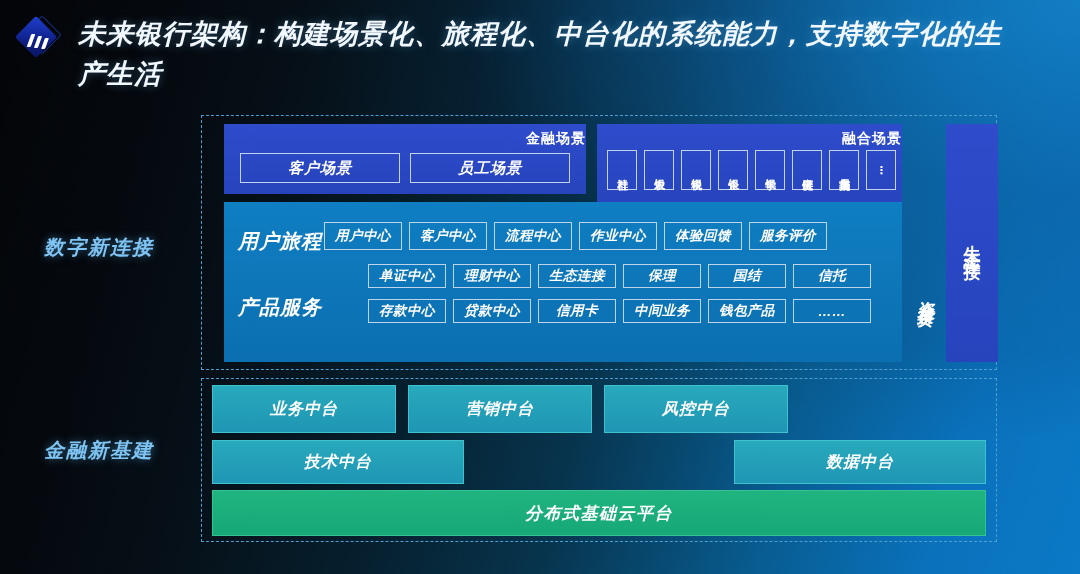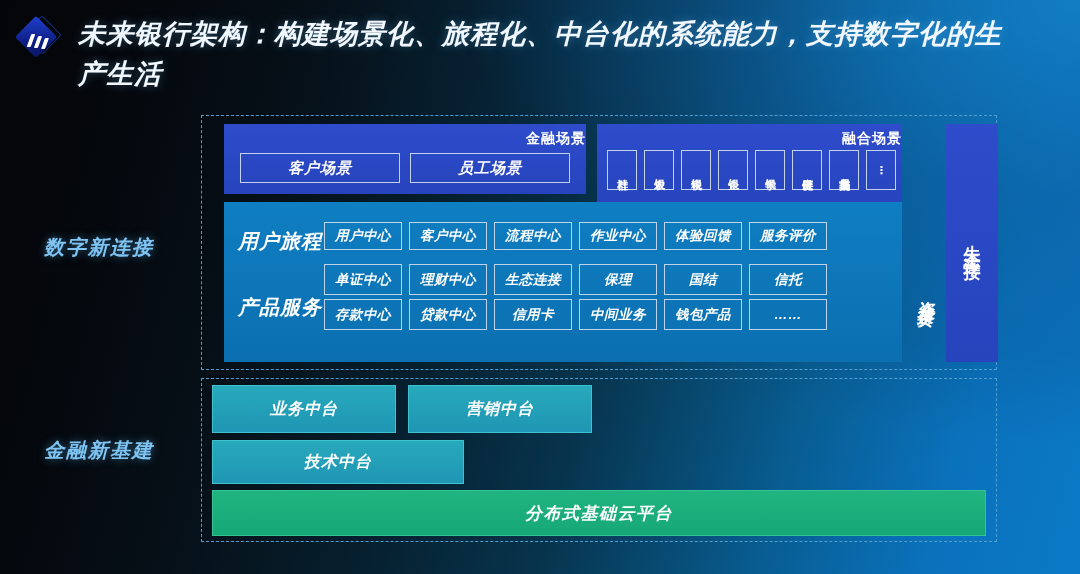--- a/index.html
+++ b/index.html
@@ -136,21 +136,21 @@
 
   .box {
     position: absolute;
     border: 1.5px solid #bcd3ea;
     display: flex; align-items: center; justify-content: center;
     font-size: 13.5px; font-weight: 700; font-style: italic;
     color: #ffffff; letter-spacing: 0.5px;
     white-space: nowrap;
   }
   .journey-box  { top: 20px;  height: 28px; }
-  .product-box  { height: 31px; }
+  .product-box  { height: 24px; margin-left: 44px; }
   .product-r1 { top: 62px; }
   .product-r2 { top: 97px; }
 
   
   #capital {
     position: absolute; left: 700px; top: 110px; width: 26px; height: 118px;
     display: flex; align-items: center; justify-content: center;
     font-size: 17px; font-weight: 700; font-style: italic;
     color: #ffffff;
     writing-mode: vertical-rl; text-orientation: upright;
@@ -264,17 +264,19 @@
   </div>
 
   <div id="capital">资金投资</div>
 
   <div id="eco">生态连接</div>
 </div>
 
 <div id="lower">
   <div class="mid-box row-a" style="left:0px;   width:184px">业务中台</div>
   <div class="mid-box row-a" style="left:196px; width:184px">营销中台</div>
+  <div class="mid-box row-a" style="left:392px; width:184px">风控中台</div>
 
   <div class="mid-box row-b" style="left:0px;   width:252px">技术中台</div>
+  <div class="mid-box row-b" style="left:522px; width:252px">数据中台</div>
 
   <div id="cloud">分布式基础云平台</div>
 </div>
 
 </body></html>

